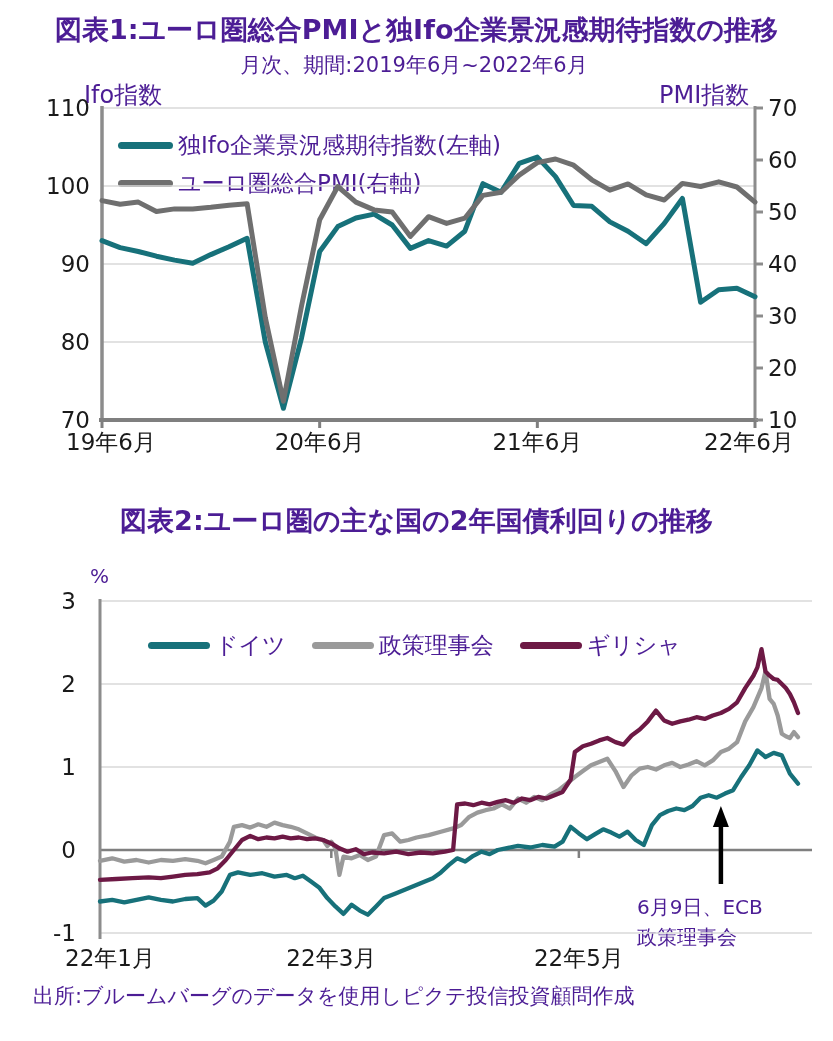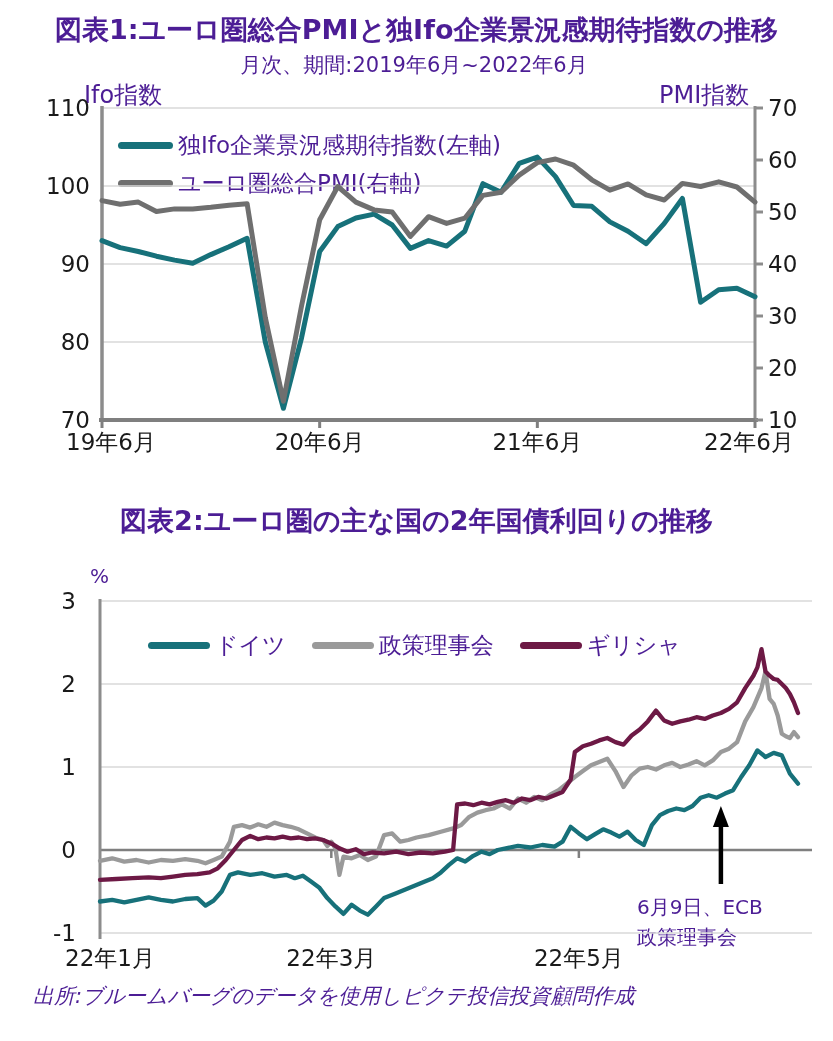--- a/index.html
+++ b/index.html
@@ -12,21 +12,21 @@
   .axis-title{position:absolute;font-size:24px;}
   .legend{position:absolute;}
   .legend-row{display:flex;align-items:center;height:30px;}
   .legend-inline{position:absolute;display:flex;align-items:flex-end;gap:26px;}
   .legend-item{display:flex;align-items:center;}
   .swatch{display:inline-block;height:7px;border-radius:4px;flex:0 0 auto;}
   .sw1{width:55px;}
   .sw2{width:62px;}
   .legend-label{font-size:23px;margin-left:5px;white-space:nowrap;}
   .annotation-text{position:absolute;font-size:20px;line-height:30px;white-space:nowrap;}
-  .footer{position:absolute;font-size:21px;white-space:nowrap;font-style:italic;}
+  .footer{position:absolute;font-size:21px;white-space:nowrap;}
   #overlay{position:absolute;left:0;top:0;pointer-events:none;}
   #overlay text{font-family:"DejaVu Sans","Liberation Sans",sans-serif;}
 </style>
 </head>
 <body>
 
 <div class="page">
 
   <div class="chart-title" style="top:12px;">図表1:ユーロ圏総合PMIと独Ifo企業景況感期待指数の推移</div>
   <div class="chart-subtitle" style="top:51px;">月次、期間:2019年6月~2022年6月</div>

